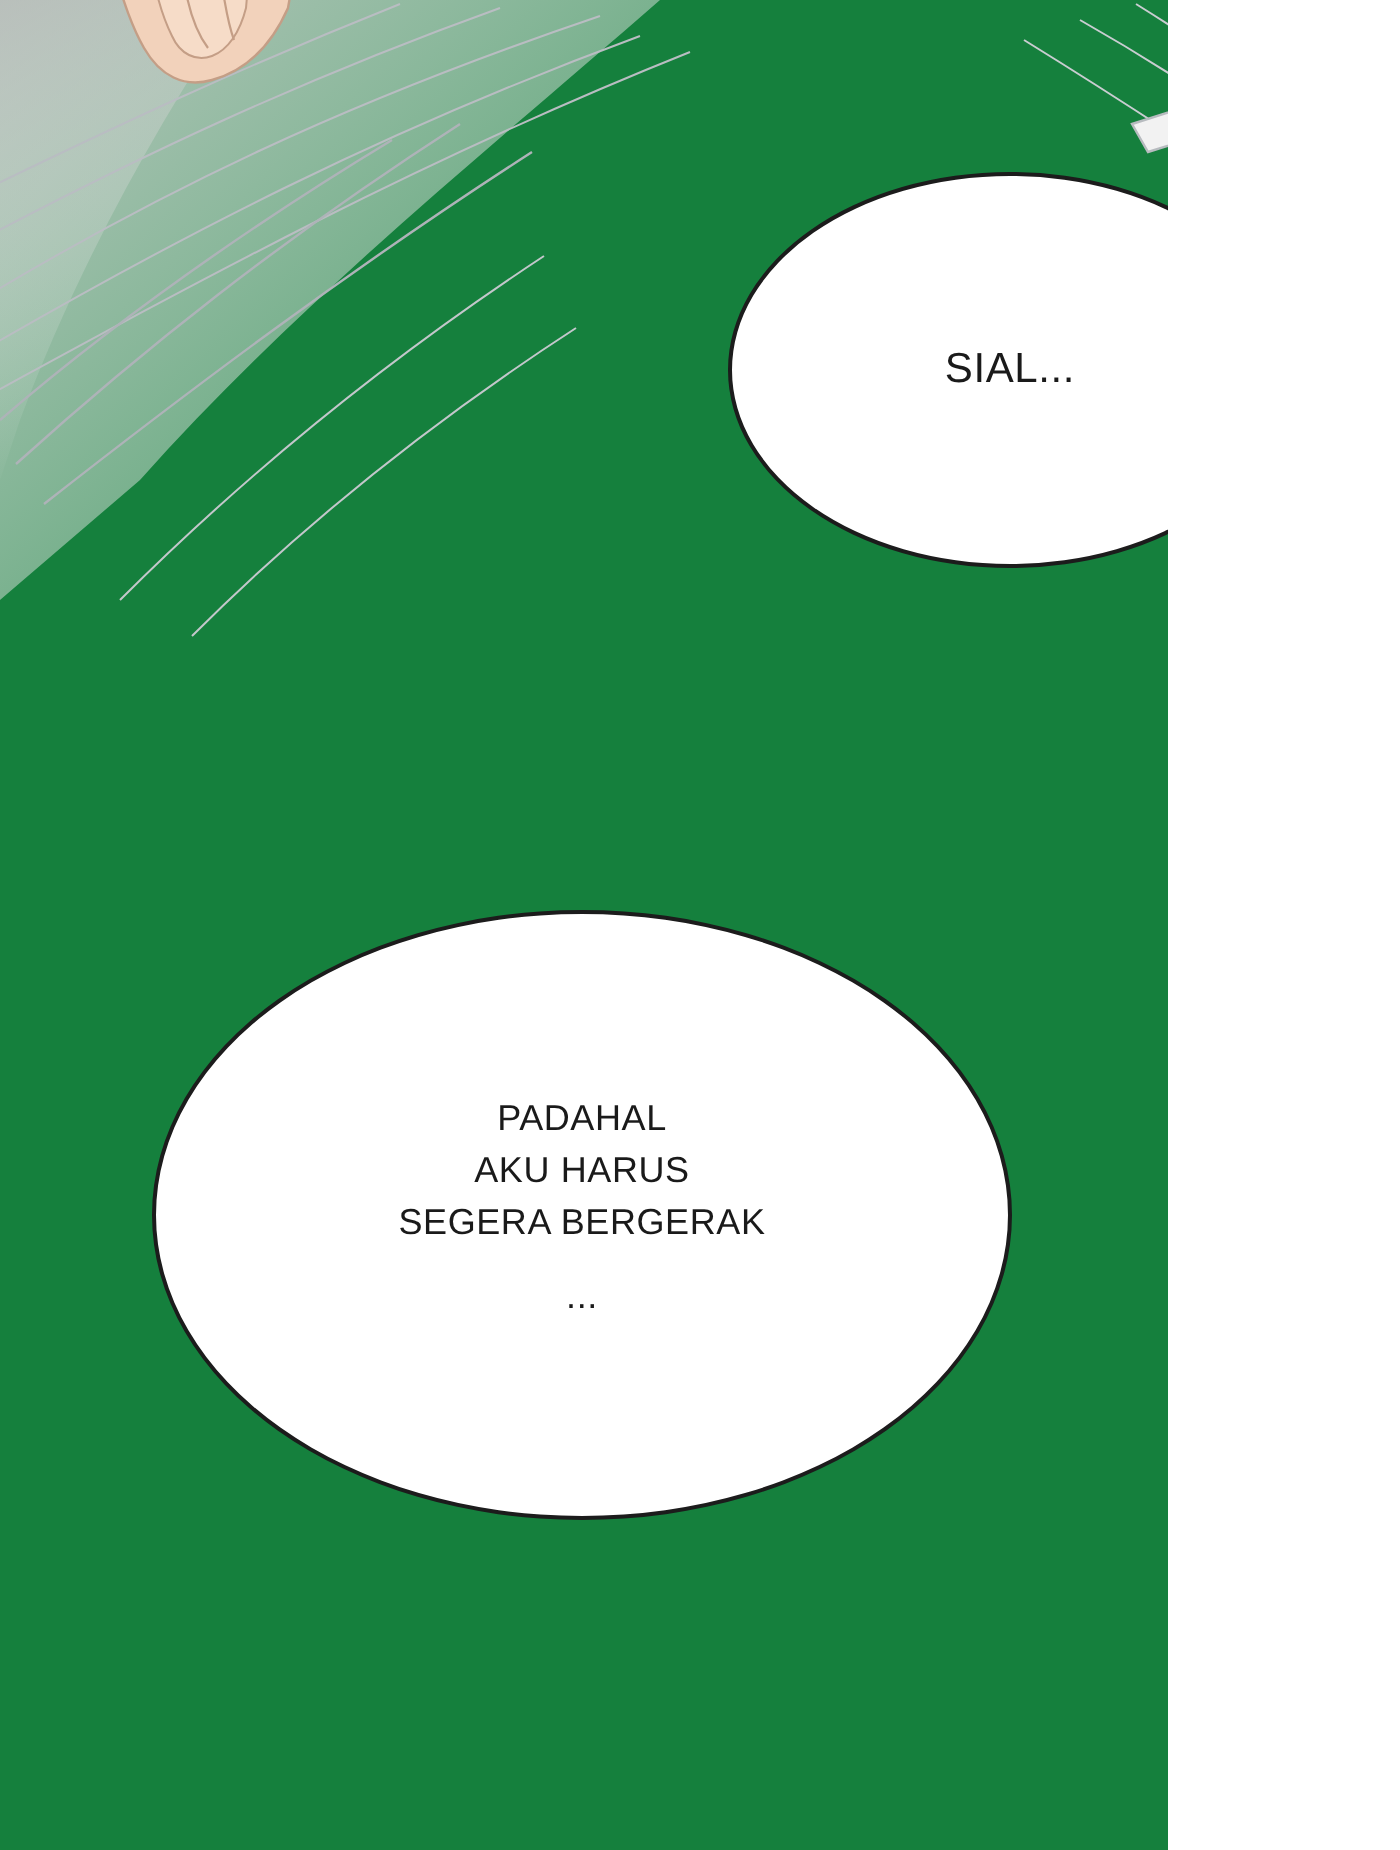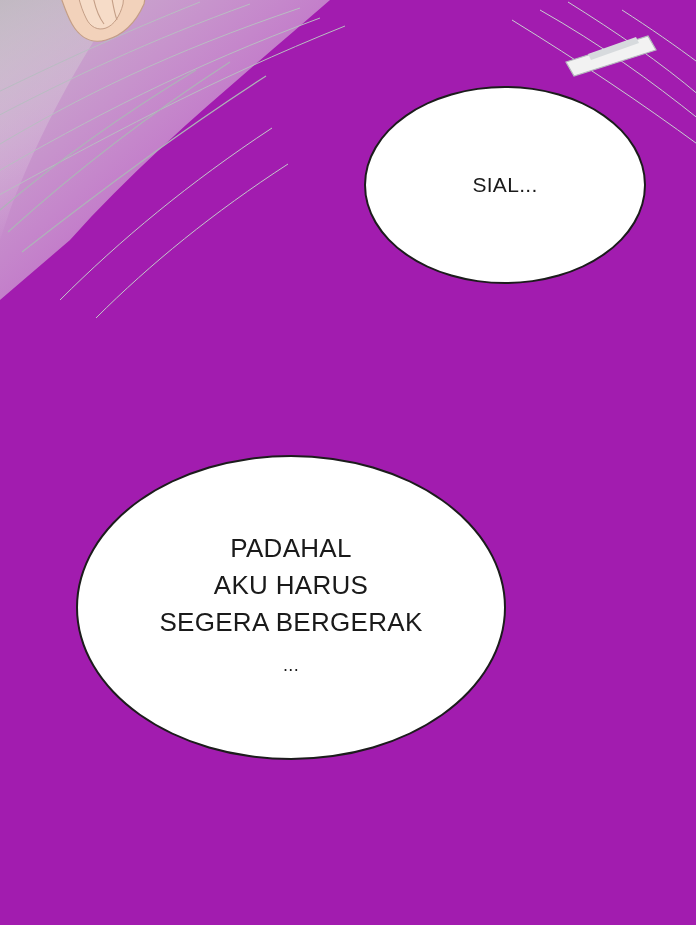--- a/index.html
+++ b/index.html
@@ -5,23 +5,23 @@
   html, body {
     margin: 0;
     padding: 0;
     background: #ffffff;
   }
   body {
     font-family: "Liberation Sans", sans-serif;
   }
   .page {
     position: relative;
-    width: 696px;
+    width: 584px;
     height: 925px;
-    background: #a21caf;
+    background: #15803d;
     overflow: hidden;
   }
 
   
   .art-layer {
     position: absolute;
     left: 0;
     top: 0;
     width: 700px;
     height: 330px;
@@ -57,21 +57,21 @@
     font-size: 21px;
   }
 
   #balloon-2 {
     left: 76px;
     top: 455px;
     width: 430px;
     height: 305px;
   }
   #balloon-2 .balloon-text {
-    font-size: 26px;
+    font-size: 18px;
     margin-top: -6px;
   }
 </style>
 </head>
 <body>
 
 <div class="page">
 
   <div class="art-layer">
     <svg width="700" height="330" viewBox="0 0 700 330" xmlns="http://www.w3.org/2000/svg">

